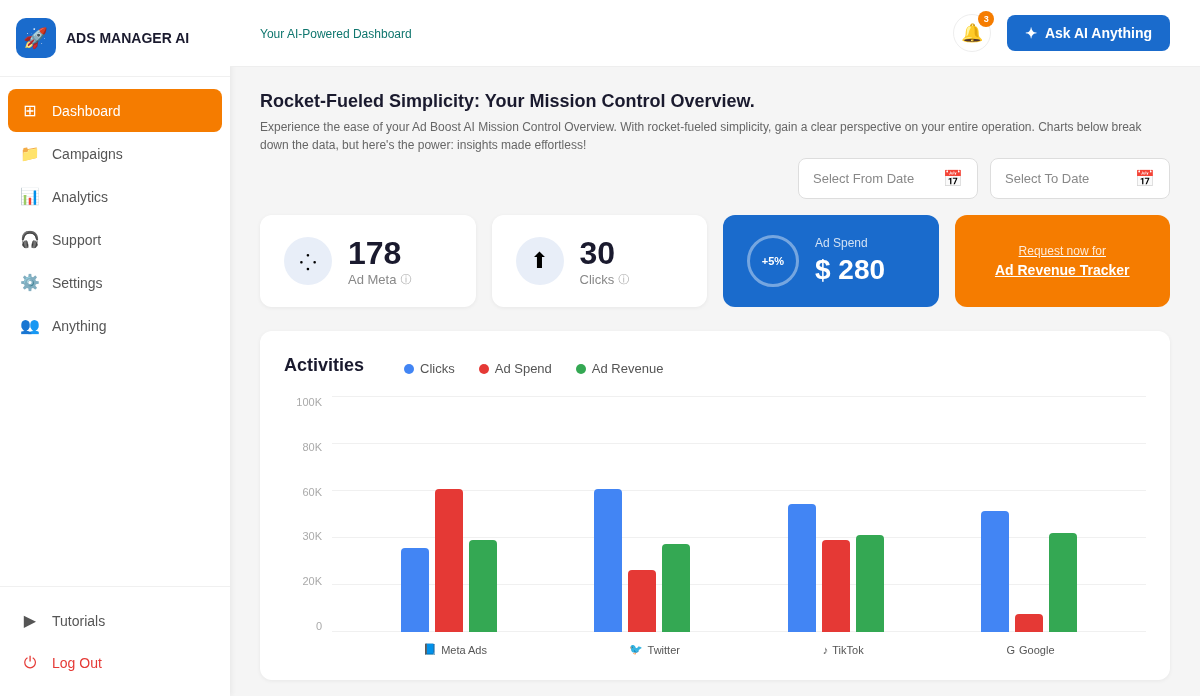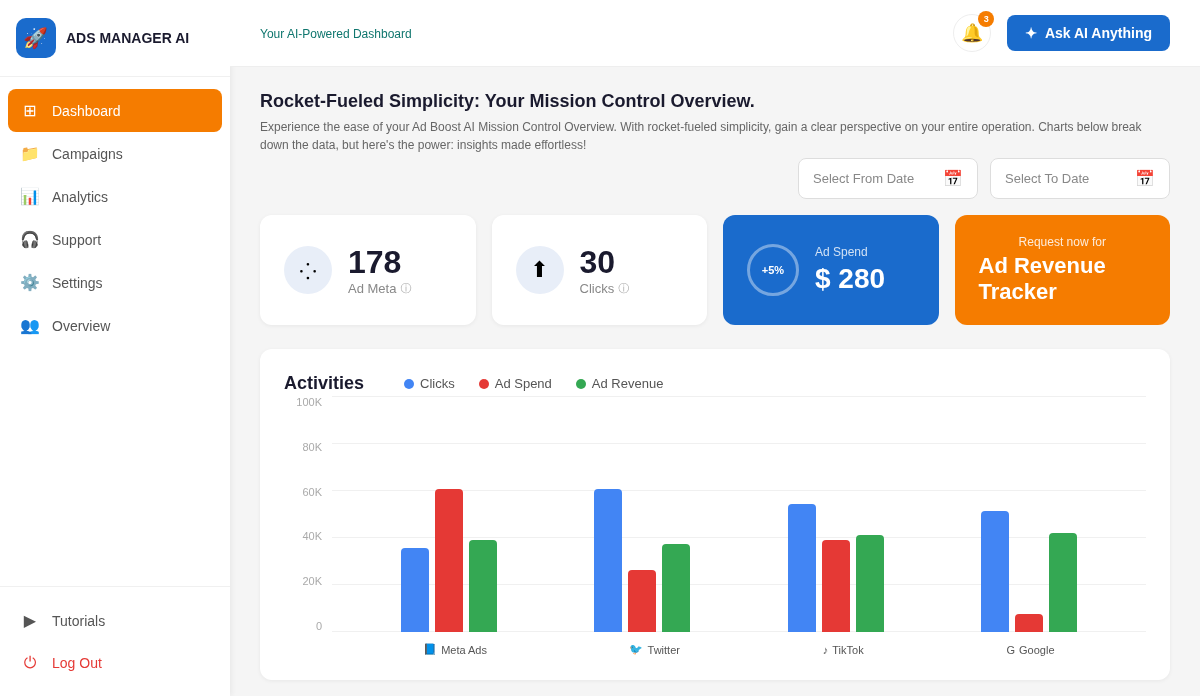--- a/index.html
+++ b/index.html
@@ -225,27 +225,28 @@
       background: #f57c00;
       border-radius: 12px;
       padding: 20px 24px;
       display: flex;
       flex-direction: column;
       align-items: center;
       justify-content: center;
       flex: 1;
       color: #fff;
       cursor: pointer;
+      text-decoration: underline;
     }
     .ad-revenue-req { font-size: 12px; color: rgba(255,255,255,0.85); margin-bottom: 4px; }
-    .ad-revenue-title { font-size: 22px; font-weight: 700; }
+    .ad-revenue-title { font-size: 14px; font-weight: 700; }
 
     
     .activities-section { background: #fff; border-radius: 12px; padding: 24px; box-shadow: 0 1px 4px rgba(0,0,0,0.06); }
-    .activities-header { display: flex; align-items: center; gap: 24px; margin-bottom: 2px; }
+    .activities-header { display: flex; align-items: flex-end; gap: 24px; margin-bottom: 20px; }
     .activities-title { font-size: 18px; font-weight: 700; color: #1a1a2e; margin-right: 16px; }
     .legend-item { display: flex; align-items: center; gap: 6px; font-size: 13px; color: #555; }
     .legend-dot { width: 10px; height: 10px; border-radius: 50%; }
 
     
     .chart-area {
       position: relative;
       height: 260px;
       display: flex;
       align-items: flex-end;
@@ -339,21 +340,21 @@
       <div class="nav-item">
     <span class="nav-icon">🎧</span>
     <span>Support</span>
   </div>
       <div class="nav-item">
     <span class="nav-icon">⚙️</span>
     <span>Settings</span>
   </div>
       <div class="nav-item">
     <span class="nav-icon">👥</span>
-    <span>Overview</span>
+    <span>Anything</span>
   </div>
     </div>
   <div class="sidebar-bottom" id="sidebar-bottom">
       <div class="nav-item">
     <span class="nav-icon" style="color:#555">▶</span>
     <span style="color:#555">Tutorials</span>
   </div>
       <div class="nav-item">
     <span class="nav-icon" style="color:#e53935">⏻</span>
     <span style="color:#e53935">Log Out</span>
@@ -449,21 +450,21 @@
           <div class="legend-dot" style="background:#34a853;"></div>
           <span>Ad Revenue</span>
         </div>
       </div>
 
       <div class="chart-area">
         <div class="chart-y-labels">
           <span class="y-label">100K</span>
           <span class="y-label">80K</span>
           <span class="y-label">60K</span>
-          <span class="y-label">40K</span>
+          <span class="y-label">30K</span>
           <span class="y-label">20K</span>
           <span class="y-label">0</span>
         </div>
         <div class="chart-grid">
           <div class="grid-lines">
             <div class="grid-line"></div>
             <div class="grid-line"></div>
             <div class="grid-line"></div>
             <div class="grid-line"></div>
             <div class="grid-line"></div>

